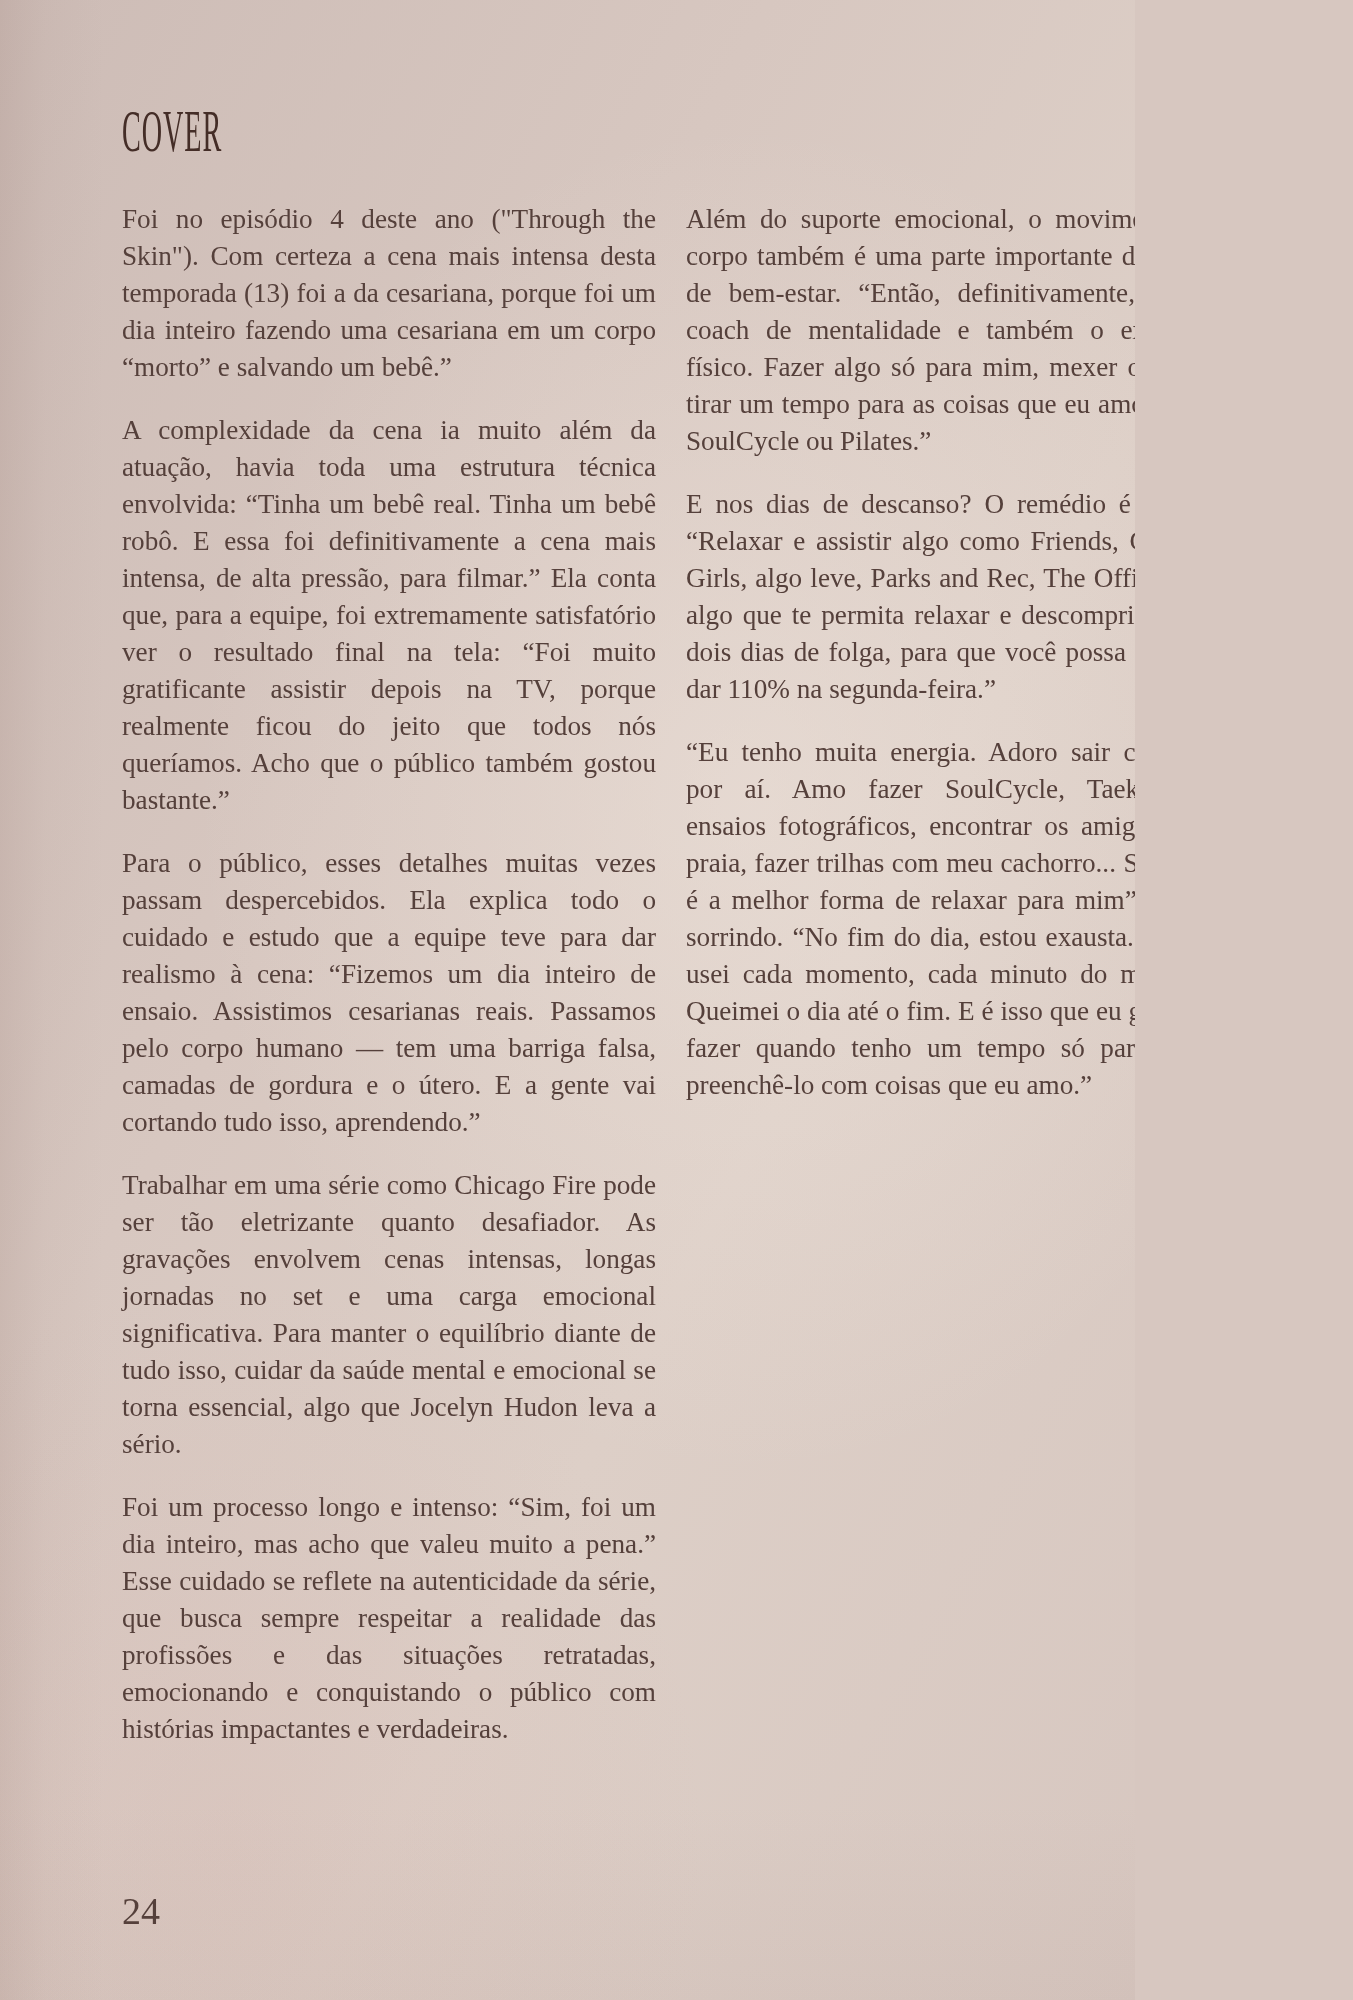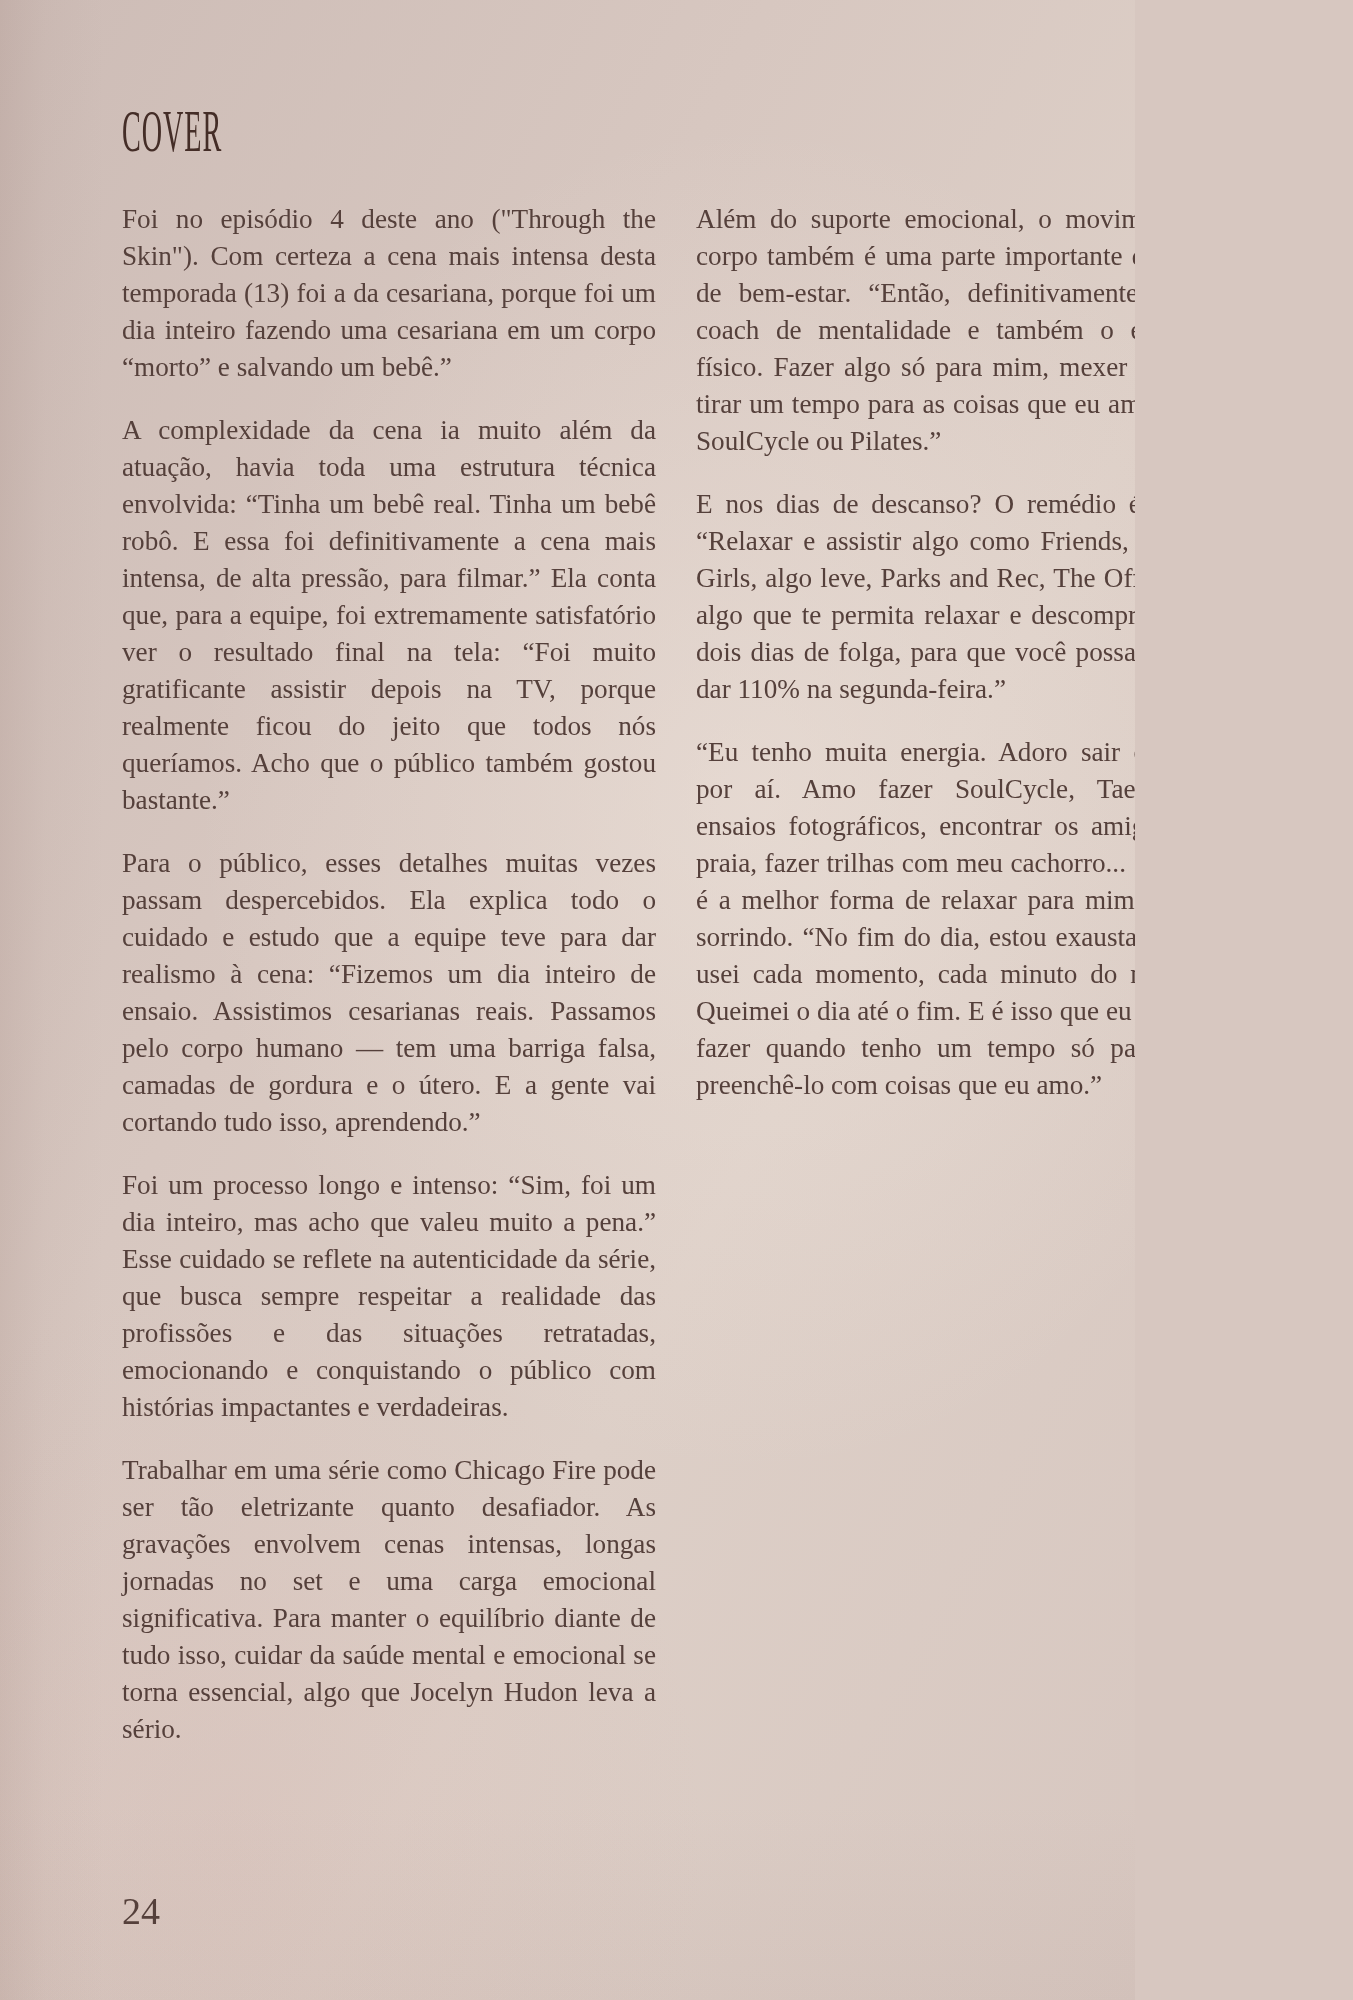--- a/index.html
+++ b/index.html
@@ -45,21 +45,21 @@
     color:var(--title-ink);
     transform:scaleX(0.47);
     transform-origin:left top;
     white-space:nowrap;
   }
   .columns{
     position:absolute;
     left:122px;top:201px;
     width:1108px;
     display:flex;
-    gap:40px;
+    gap:30px;
   }
   .col{
     width:534px;
     font-size:27.2px;
     line-height:37px;
     color:var(--ink);
     text-align:justify;
   }
   .col p{margin:0 0 26px 0;}
   .col p:last-child{margin-bottom:0;}
@@ -77,22 +77,22 @@
 <div class="page">
 
   <h1 class="section-title">COVER</h1>
 
   <main class="columns">
 
     <section class="col">
       <p>Foi no episódio 4 deste ano ("Through the Skin"). Com certeza a cena mais intensa desta temporada (13) foi a da cesariana, porque foi um dia inteiro fazendo uma cesariana em um corpo “morto” e salvando um bebê.”</p>
       <p>A complexidade da cena ia muito além da atuação, havia toda uma estrutura técnica envolvida: “Tinha um bebê real. Tinha um bebê robô. E essa foi definitivamente a cena mais intensa, de alta pressão, para filmar.” Ela conta que, para a equipe, foi extremamente satisfatório ver o resultado final na tela: “Foi muito gratificante assistir depois na TV, porque realmente ficou do jeito que todos nós queríamos. Acho que o público também gostou bastante.”</p>
       <p>Para o público, esses detalhes muitas vezes passam despercebidos. Ela explica todo o cuidado e estudo que a equipe teve para dar realismo à cena: “Fizemos um dia inteiro de ensaio. Assistimos cesarianas reais. Passamos pelo corpo humano — tem uma barriga falsa, camadas de gordura e o útero. E a gente vai cortando tudo isso, aprendendo.”</p>
+      <p>Trabalhar em uma série como Chicago Fire pode ser tão eletrizante quanto desafiador. As gravações envolvem cenas intensas, longas jornadas no set e uma carga emocional significativa. Para manter o equilíbrio diante de tudo isso, cuidar da saúde mental e emocional se torna essencial, algo que Jocelyn Hudon leva a sério.</p>
       <p>Foi um processo longo e intenso: “Sim, foi um dia inteiro, mas acho que valeu muito a pena.” Esse cuidado se reflete na autenticidade da série, que busca sempre respeitar a realidade das profissões e das situações retratadas, emocionando e conquistando o público com histórias impactantes e verdadeiras.</p>
-      <p>Trabalhar em uma série como Chicago Fire pode ser tão eletrizante quanto desafiador. As gravações envolvem cenas intensas, longas jornadas no set e uma carga emocional significativa. Para manter o equilíbrio diante de tudo isso, cuidar da saúde mental e emocional se torna essencial, algo que Jocelyn Hudon leva a sério.</p>
     </section>
 
     <section class="col">
       <p>Além do suporte emocional, o movimento do corpo também é uma parte importante da rotina de bem-estar. “Então, definitivamente, minha coach de mentalidade e também o exercício físico. Fazer algo só para mim, mexer o corpo, tirar um tempo para as coisas que eu amo, como SoulCycle ou Pilates.”</p>
       <p>E nos dias de descanso? O remédio é leveza. “Relaxar e assistir algo como Friends, Gilmore Girls, algo leve, Parks and Rec, The Office... Só algo que te permita relaxar e descomprimir nos dois dias de folga, para que você possa voltar e dar 110% na segunda-feira.”</p>
       <p>“Eu tenho muita energia. Adoro sair correndo por aí. Amo fazer SoulCycle, Taekwondo, ensaios fotográficos, encontrar os amigos, ir à praia, fazer trilhas com meu cachorro... Ser ativa é a melhor forma de relaxar para mim”, conta, sorrindo. “No fim do dia, estou exausta. Porque usei cada momento, cada minuto do meu dia. Queimei o dia até o fim. E é isso que eu gosto de fazer quando tenho um tempo só para mim: preenchê-lo com coisas que eu amo.”</p>
     </section>
 
   </main>
 

